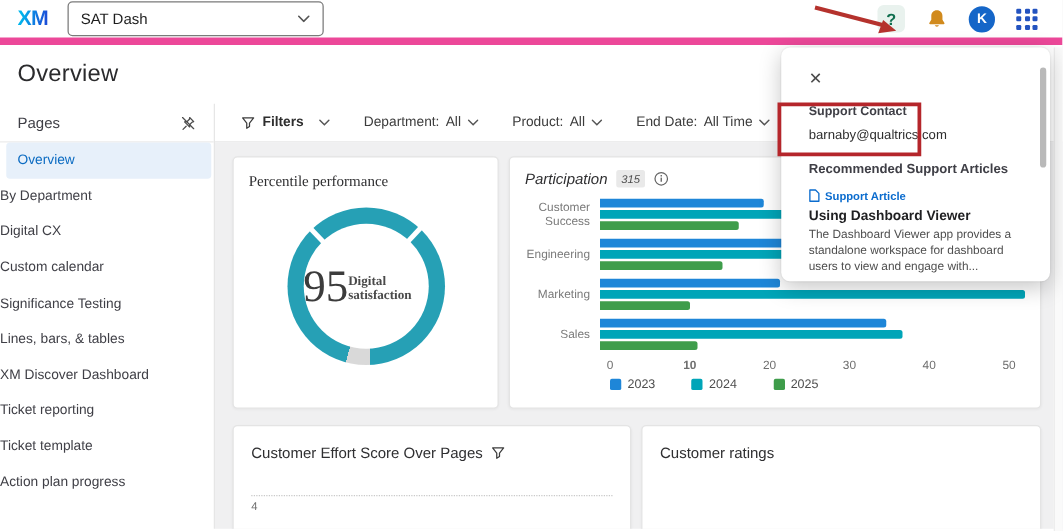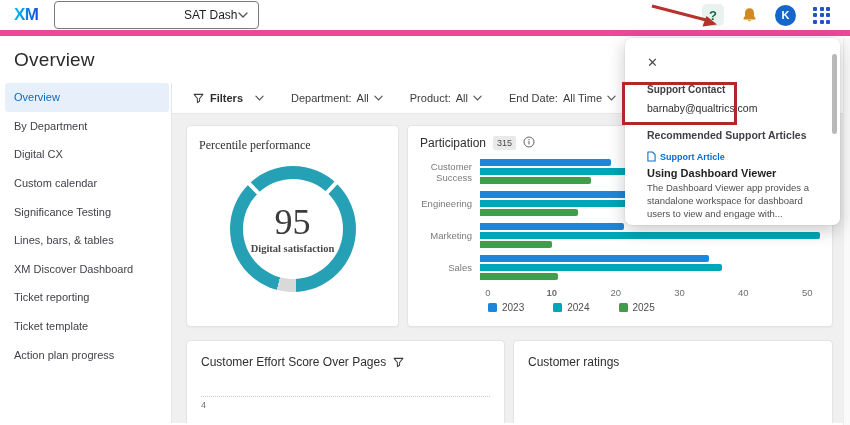--- a/index.html
+++ b/index.html
@@ -9,60 +9,60 @@
     font-family:"Liberation Sans","DejaVu Sans",sans-serif;
     background:#fff; color:#2e2e2e;
   }
   
   .topbar { height:36px; display:flex; align-items:center; padding:0 14px;
     background:#fff; border-bottom:6px solid #ec4899; position:relative; z-index:5; }
   .logo { font-weight:800; font-size:17px; letter-spacing:-0.5px; margin-right:15px;
     background:linear-gradient(100deg,#00b5ec 15%,#1a50d8 85%);
     -webkit-background-clip:text; background-clip:text; color:transparent; }
   .dash-select { width:205px; height:28px; border:1px solid #7a7a7a; border-radius:4px;
-    display:flex; align-items:center; justify-content:flex-end; padding:0 10px;
+    display:flex; align-items:center; justify-content:space-between; padding:0 10px;
     font-size:12px; color:#1d1d1d; background:#fff; cursor:pointer; }
   .topbar-right { margin-left:auto; display:flex; align-items:center; gap:17px; padding-right:6px; }
   .help-btn { width:22px; height:22px; border-radius:5px; background:#e9f2ee; color:#0f6e4e;
     font-weight:700; font-size:13px; display:flex; align-items:center; justify-content:center; cursor:pointer; }
   .avatar { width:21px; height:21px; border-radius:50%; background:#1566c8; color:#fff;
     font-size:11px; font-weight:700; display:flex; align-items:center; justify-content:center; cursor:pointer; }
   .waffle { display:grid; grid-template-columns:repeat(3,4px); gap:2.5px; cursor:pointer; }
   .waffle i { width:4px; height:4px; background:#2353c0; border-radius:1px; }
   
   .pagehead { height:47px; display:flex; align-items:center; padding:0 14px; background:#fff; }
   .pagehead h1 { margin:0; font-size:19px; font-weight:500; color:#2b2b2d; letter-spacing:.2px; }
   
   .bodyrow { display:flex; height:340px; }
   .sidebar { width:172px; background:#fff; border-right:1px solid #e6e6e6; flex:none; }
   .sidebar-head { height:31px; display:flex; align-items:center; justify-content:space-between;
     padding:0 14px; border-bottom:1px solid #ececec; font-size:12px; color:#3f3f46; }
-  .side-item { height:28.6px; display:flex; align-items:center; padding-left:14px;
+  .side-item { height:28.6px; display:flex; align-items:center; 
     font-size:11px; color:#3f3f46; cursor:pointer; }
   .side-item.active { background:#e7f0fa; color:#0b6bc2; border-radius:3px;
     margin:0 2px 0 5px; padding-left:9px; }
   .main { flex:1; display:flex; flex-direction:column; min-width:0; }
   .filterbar { height:31px; background:#fff; border-bottom:1px solid #e7e7e7;
     display:flex; align-items:center; padding:0 21px; gap:27px; font-size:11px; }
   .filters-label { display:flex; align-items:center; gap:6px; font-weight:700; color:#2e2e2e; cursor:pointer; }
   .filter-item { display:flex; align-items:center; gap:5px; color:#3c3c3c; cursor:pointer; }
   .content { flex:1; background:#f0f0f1; position:relative; overflow:hidden; }
   
   .card { position:absolute; background:#fff; border:1px solid #e4e4e4; border-radius:4px;
     box-shadow:0 1px 2px rgba(0,0,0,.04); padding:12px; }
   .card-title { font-size:12px; color:#2f2f31; }
   #card-percentile { left:14px; top:11px; width:213px; height:202px;font-family:Liberation Serif, serif; }
   .donut { width:126px; height:126px; border-radius:50%; margin:13px auto 0; position:relative; }
   .donut-hole { position:absolute; inset:13px; background:#fff; border-radius:50%;
-    display:flex; flex-direction:column; align-items:center; justify-content:center; }
+    display:flex; flex-direction:row; align-items:center; justify-content:center; }
   .donut-value { font-size:36px; color:#3c3c3c; line-height:1; }
   .donut-label { font-size:10.5px; font-weight:700; color:#4a4a4a; margin-top:3px; }
   .notch { position:absolute; left:50%; top:50%; width:4px; height:16px; background:#fff; }
   #card-participation { left:235px; top:11px; width:426px; height:202px; padding:10px 12px; }
-  .part-head { display:flex; gap:7px; }
+  .part-head { display:flex; align-items:center; gap:7px;font-style:italic; }
   .badge { background:#e9e9e9; color:#4c4c4c; font-size:9px; padding:2px 4px; border-radius:2px; }
   .chart { margin-top:9px; }
   .crow { display:flex; align-items:center; margin-bottom:7px; }
   .clabel { width:60px; flex:none; text-align:right; padding-right:8px; font-size:9.5px; color:#7a7a7a; }
   .cbars { flex:1; display:flex; flex-direction:column; gap:2px; }
   .cbar { height:7px; border-radius:0 2px 2px 0; }
   .axis { position:relative; height:13px; margin-left:68px; font-size:9.5px; color:#6f6f6f; }
   .axis span { position:absolute; transform:translateX(-50%); }
   .legend { display:flex; align-items:center; gap:29px; margin:2px 0 0 68px; font-size:10px; color:#4e4e4e; }
   .legend .item { display:flex; align-items:center; }
@@ -129,20 +129,30 @@
     </div>
   </div>
 </div>
 
 <div class="pagehead">
   <h1>Overview</h1>
 </div>
 
 <div class="bodyrow">
   <div class="sidebar">
+    <div class="sidebar-head">
+      <span>Pages</span>
+      <svg width="13" height="13" viewBox="0 0 14 14" style="cursor:pointer;">
+        <g fill="none" stroke="#4c4c4c" stroke-width="1.1" stroke-linecap="round" stroke-linejoin="round">
+          <path d="M8.3 2.2l3.5 3.5-1.3.4-1.9 1.9-.3 2.3-2.2-2.2-2.2-2.2 2.3-.3 1.9-1.9z"></path>
+          <path d="M5.3 9.7L2.6 12.4"></path>
+          <path d="M2.2 2.2l9.6 9.6"></path>
+        </g>
+      </svg>
+    </div>
     <div id="sidebar-list">
         <div class="side-item active">Overview</div>
         <div class="side-item">By Department</div>
         <div class="side-item">Digital CX</div>
         <div class="side-item">Custom calendar</div>
         <div class="side-item">Significance Testing</div>
         <div class="side-item">Lines, bars, &amp; tables</div>
         <div class="side-item">XM Discover Dashboard</div>
         <div class="side-item">Ticket reporting</div>
         <div class="side-item">Ticket template</div>

